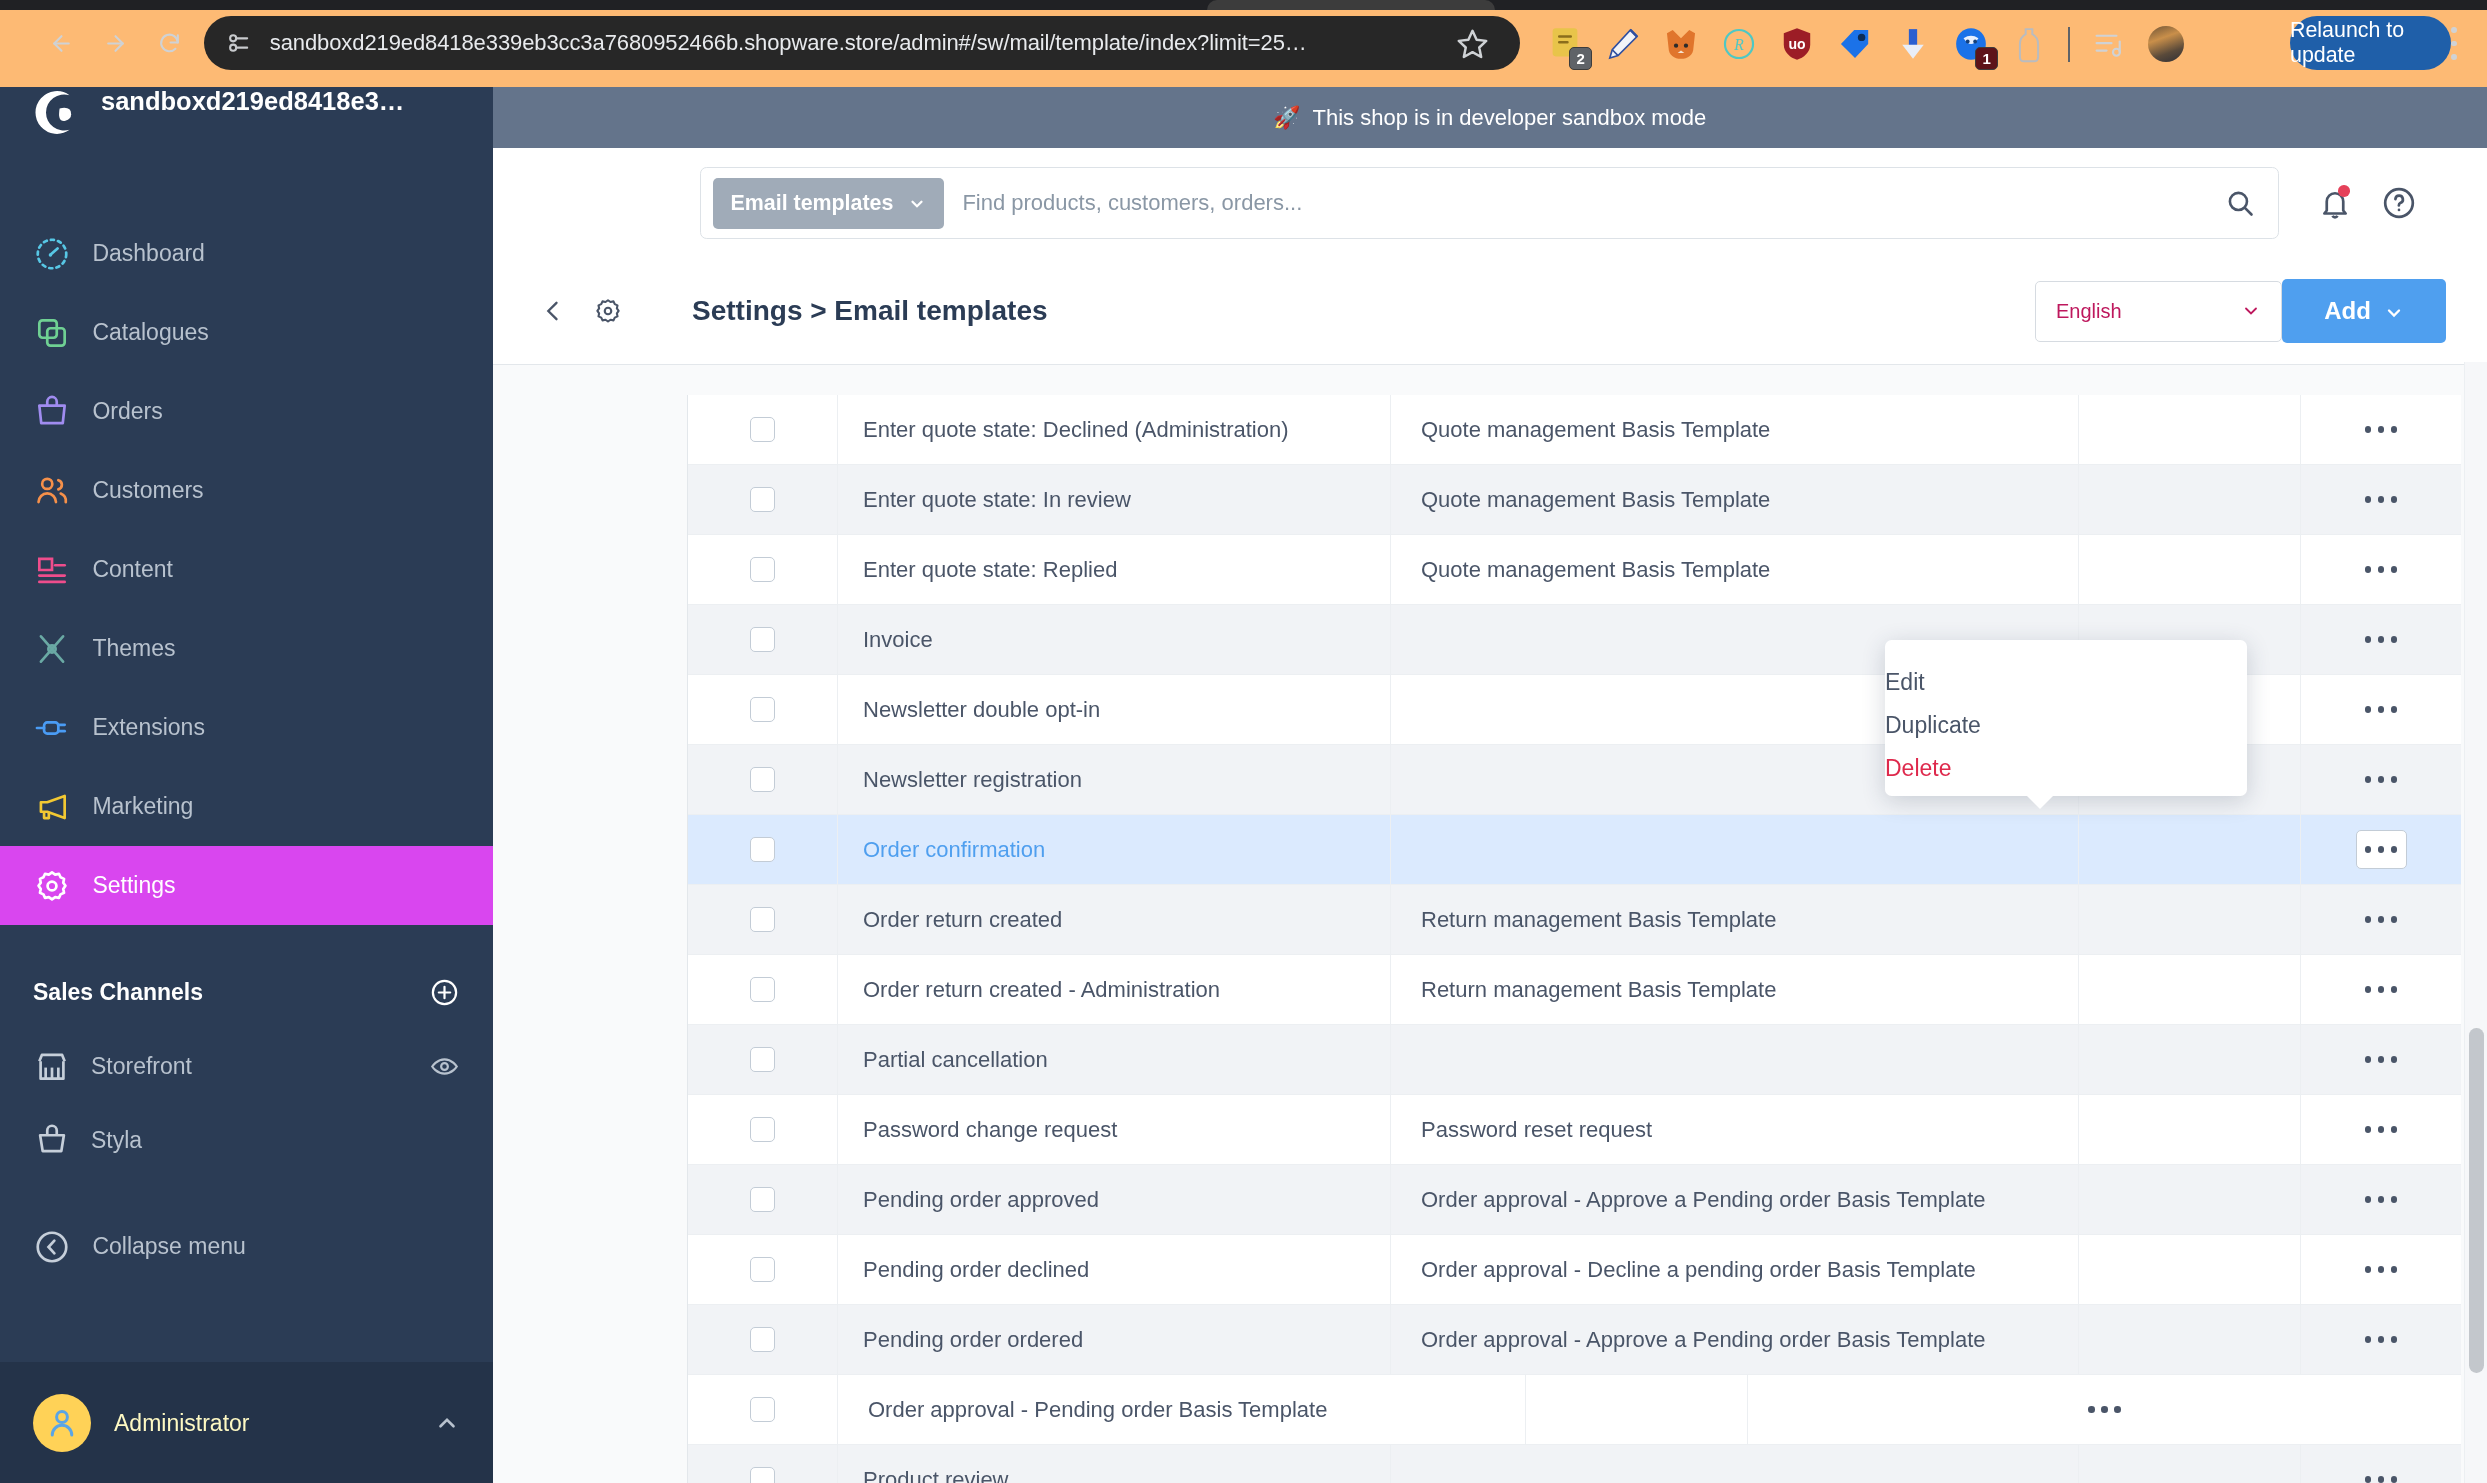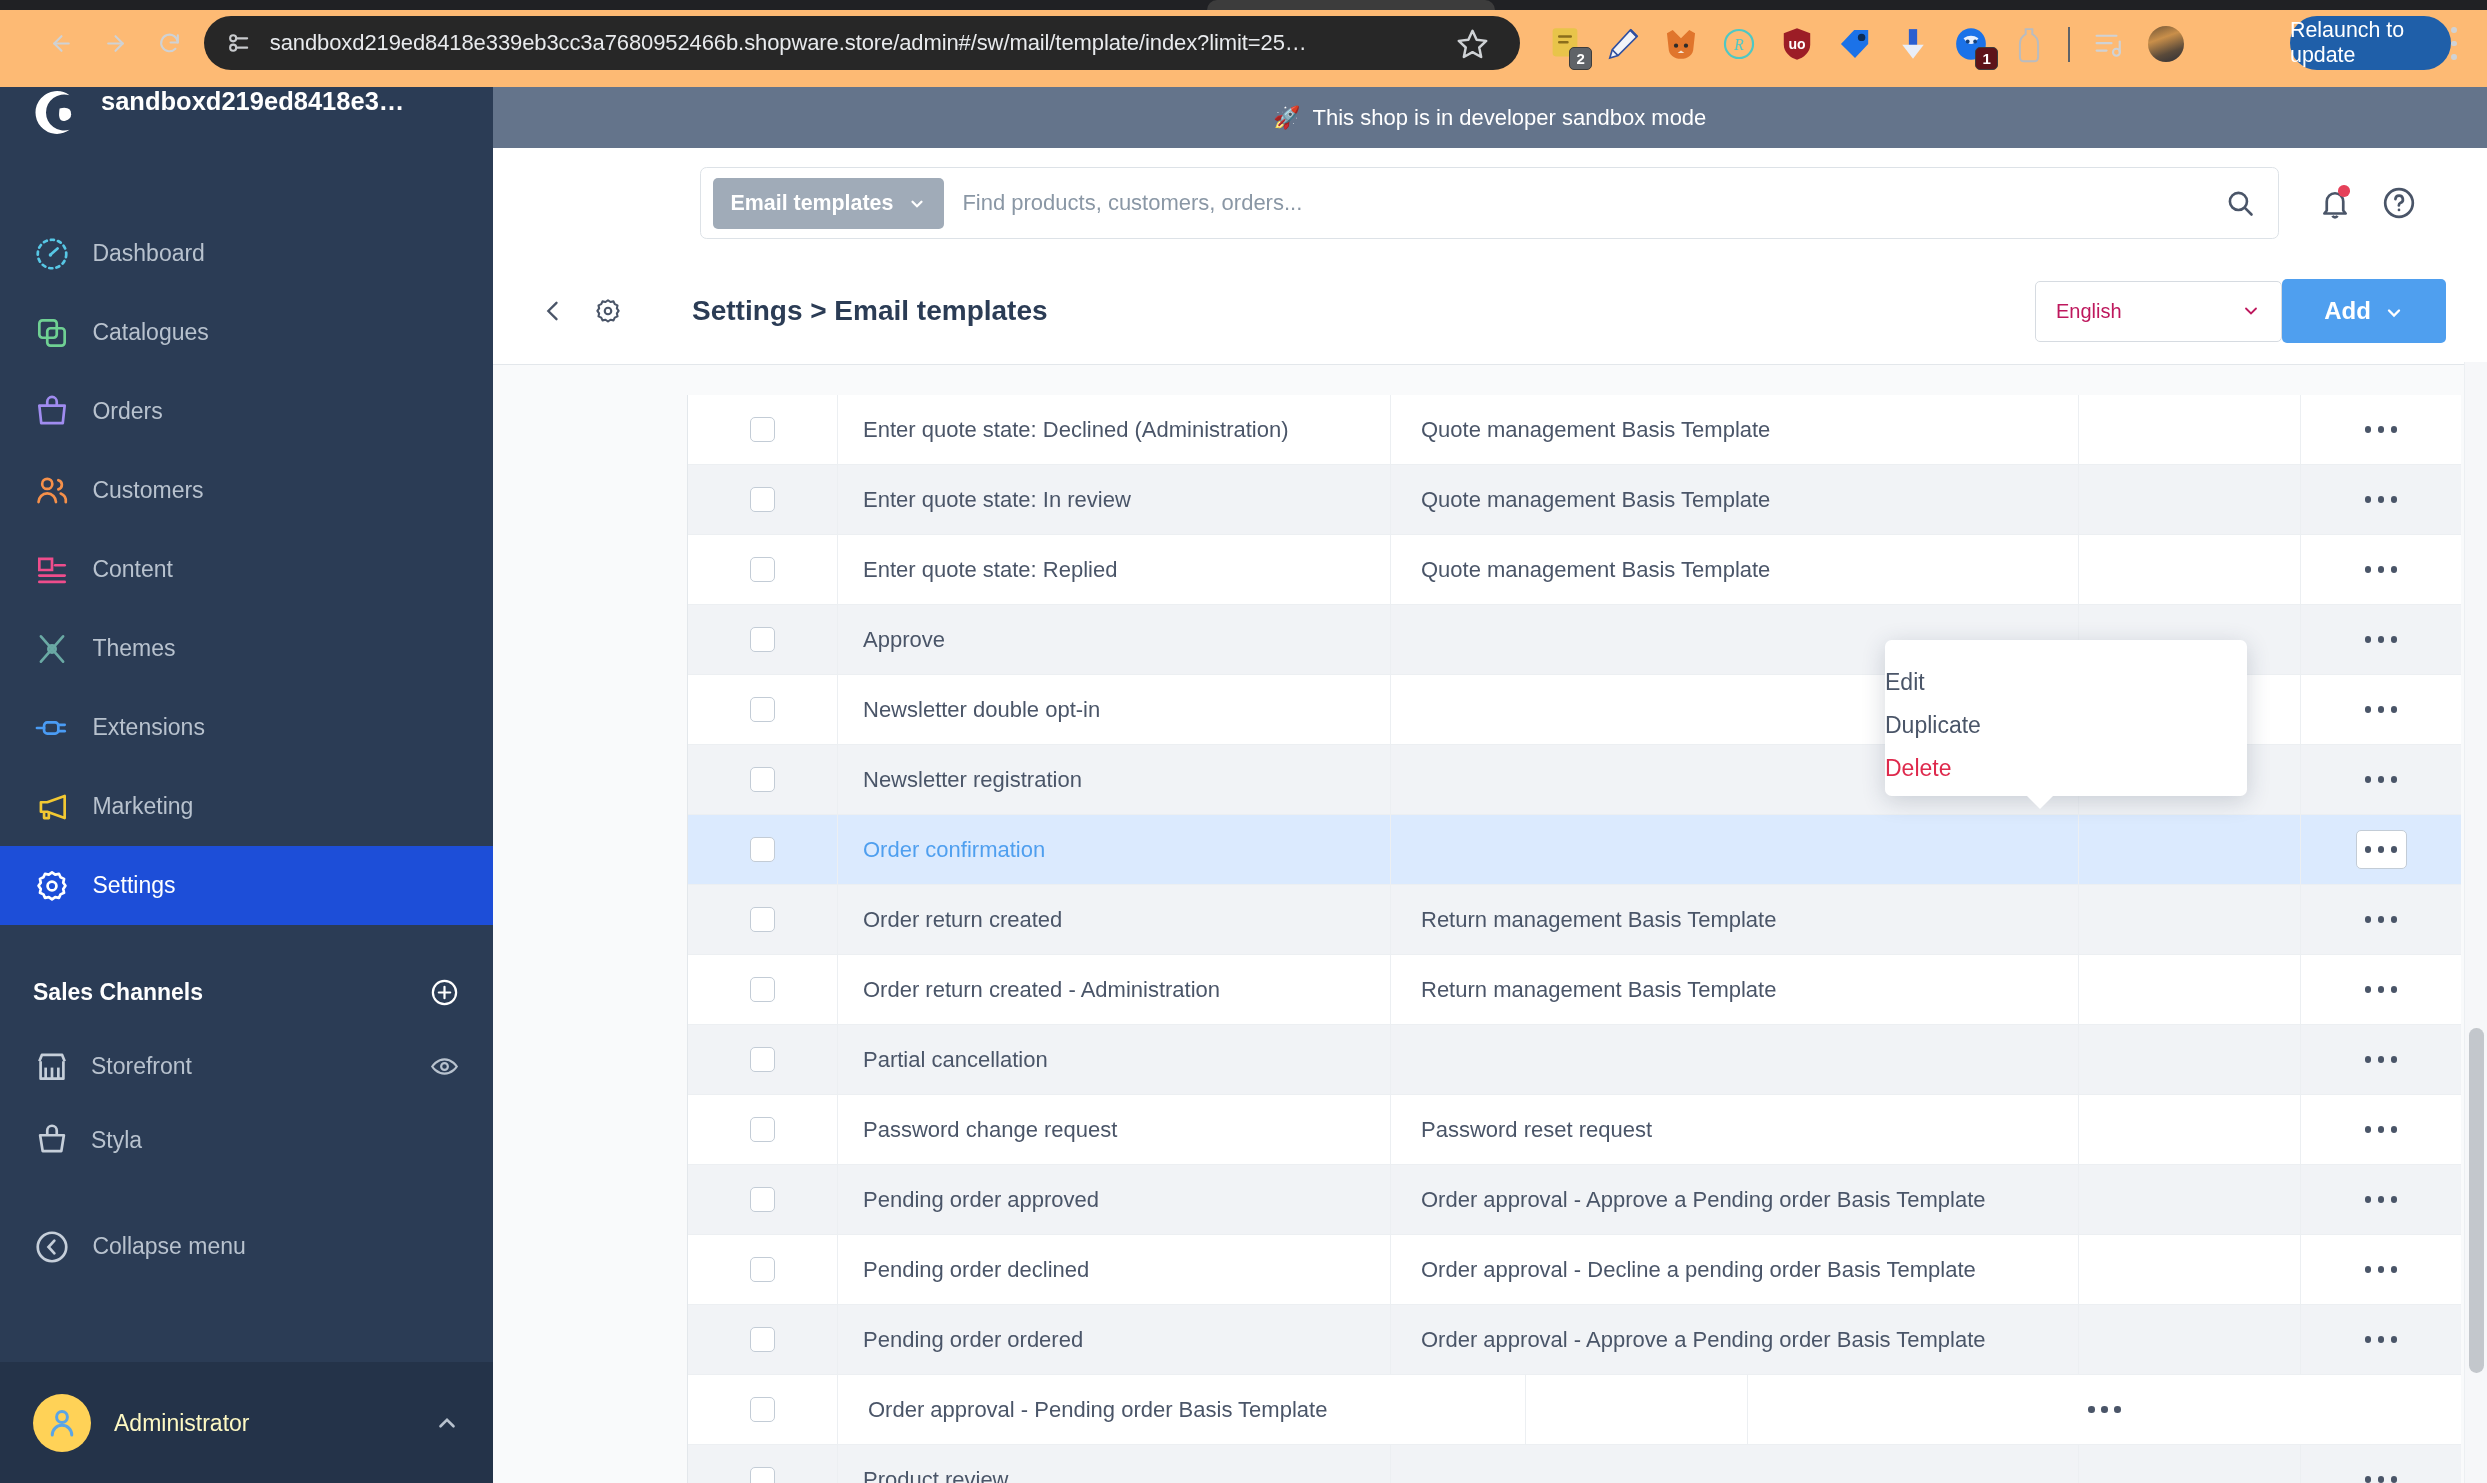--- a/index.html
+++ b/index.html
@@ -94,21 +94,21 @@
   #sw-logo { width: 51px; height: 51px; flex: 0 0 auto; }
   #sw-shopname {
     margin-left: 20px; color: #ffffff; font-size: 25.5px; font-weight: bold;
     white-space: nowrap; overflow: hidden;
   }
   #sw-nav { margin-top: 23px; }
   .sw-item {
     display: flex; align-items: center; height: 79px; padding-left: 33px;
     color: #b8c2ce; font-size: 23px;
   }
-  .sw-item.active { background: #1d4ed8; color: #ffffff; }
+  .sw-item.active { background: #d946ef; color: #ffffff; }
   .sw-ico { width: 38px; height: 38px; flex: 0 0 auto; margin-right: 21.4px; }
   .sw-ico svg { width: 38px; height: 38px; display: block; }
   #sw-channels-header {
     display: flex; align-items: center; height: 74px; padding: 0 33px;
     margin-top: 30px; color: #ffffff; font-size: 23px; font-weight: bold;
   }
   #sw-channels-header .plus { margin-left: auto; width: 31px; height: 31px; color: #ffffff; }
   .sw-channel {
     display: flex; align-items: center; height: 74px; padding: 0 33px;
     color: #b8c2ce; font-size: 23px;
@@ -671,21 +671,21 @@
             <i></i>
             <i></i>
             <i></i>
           </span>
         </div>
       </div>
       <div class="row alt">
         <div class="c-check">
           <span class="cb"></span>
         </div>
-        <div class="c-name">Approve</div>
+        <div class="c-name">Invoice</div>
         <div class="c-desc"></div>
         <div class="c-mid"></div>
         <div class="c-act">
           <span class="dots">
             <i></i>
             <i></i>
             <i></i>
           </span>
         </div>
       </div>

